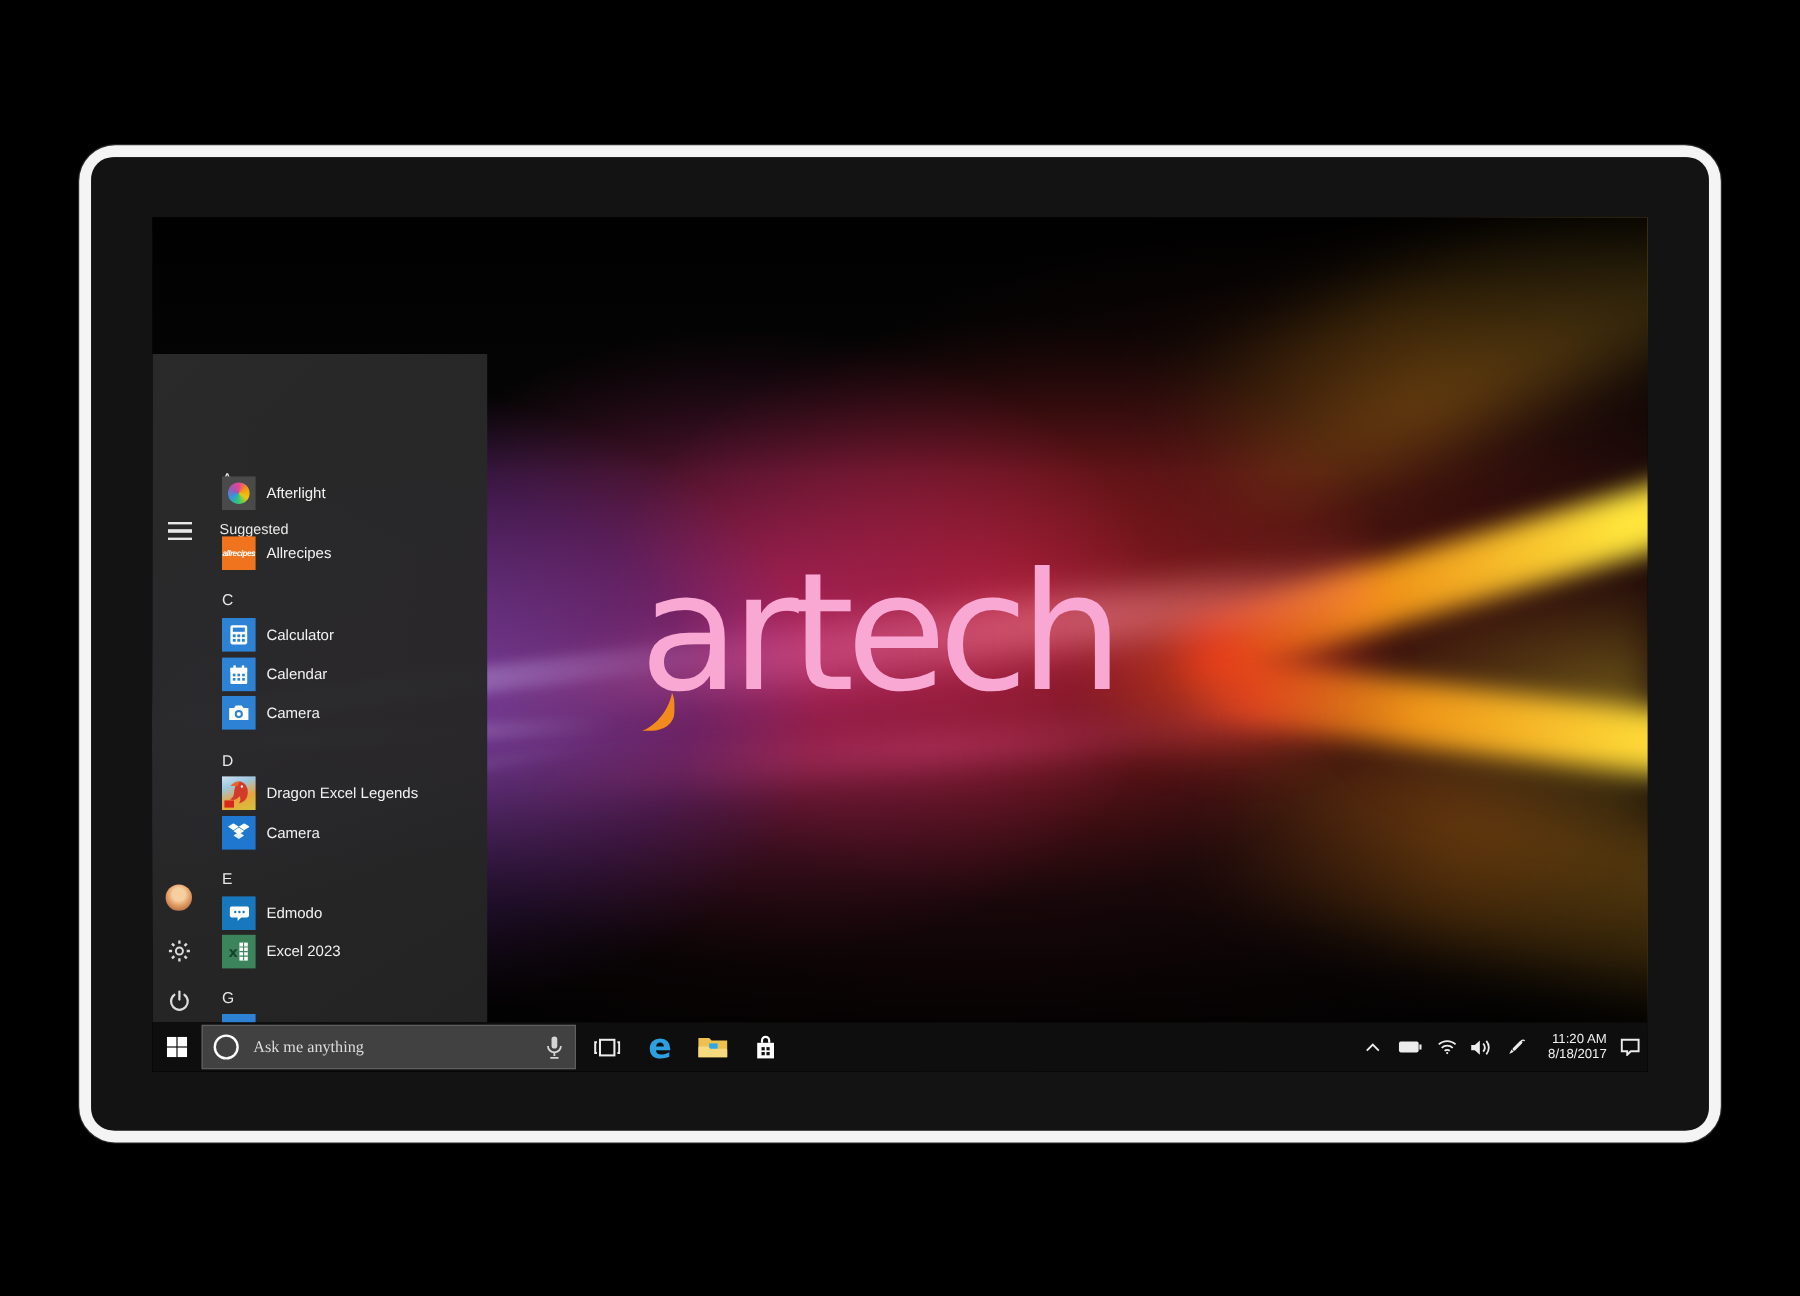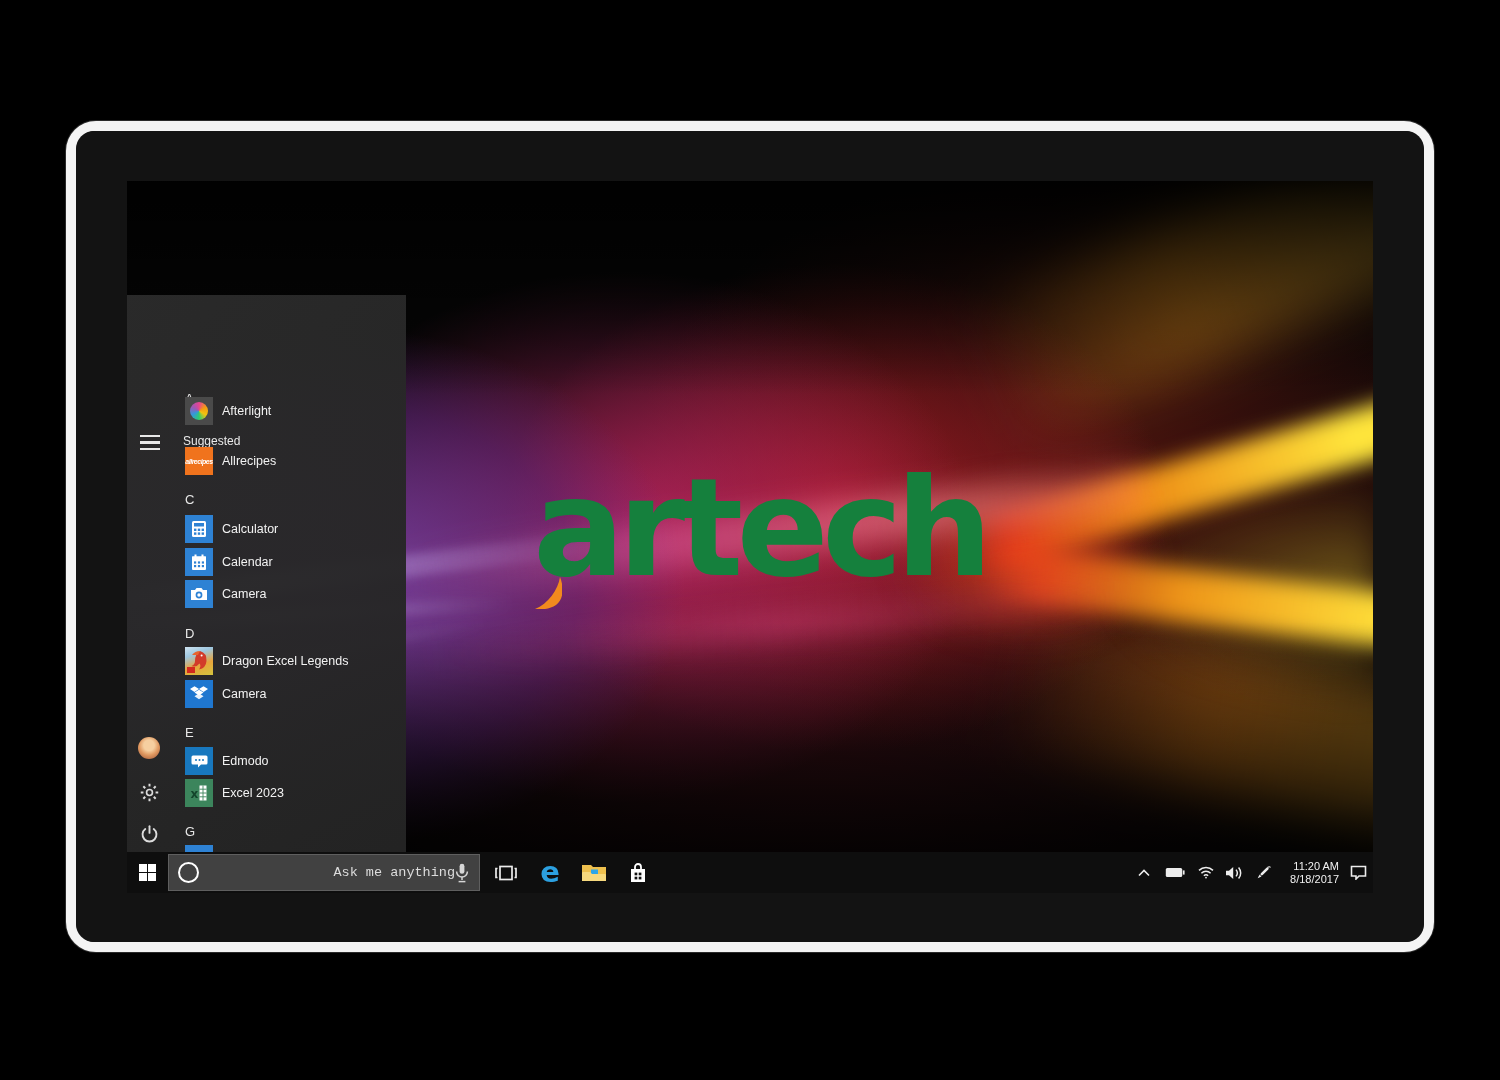--- a/index.html
+++ b/index.html
@@ -50,21 +50,21 @@
   .pink2 { left:300px; top:430px; width:700px; height:30px; transform:rotate(-5deg);
     background:linear-gradient(90deg, transparent, rgba(230,80,140,.3) 50%, transparent); filter:blur(12px); }
   .vignette { position:absolute; inset:0; pointer-events:none;
     background:
       linear-gradient(180deg, rgba(0,0,0,.92), transparent 30%, transparent 62%, rgba(0,0,0,.85) 97%),
       radial-gradient(140% 105% at 50% 46%, transparent 52%, rgba(0,0,0,.5) 80%, rgba(0,0,0,.9) 100%); }
 
   
   .logo { position:absolute; left:400px; top:250px; width:470px; height:200px; }
   .brand { position:absolute; left:6px; top:29px; font-family:"DejaVu Sans", sans-serif;
-           font-size:136px; font-weight:bold; letter-spacing:-0.05em; line-height:1; color:#15803d; }
+           font-size:136px; font-weight:normal; letter-spacing:-0.05em; line-height:1; color:#f9a8d4; }
   .tagline { position:absolute; left:50px; top:160px; font-size:23px; letter-spacing:8px;
              color:#fff; white-space:nowrap; }
   .leaf { position:absolute; left:8px; top:146px; width:27px; height:32px; }
 
   
   .startmenu { position:absolute; left:0; top:114px; width:279px; height:557px;
                background:linear-gradient(135deg, rgba(43,43,43,.97), rgba(36,36,36,.97));
                overflow:hidden; color:#ececec; }
   .hamburger { position:absolute; left:13px; top:140px; width:22px; height:16px; cursor:pointer; }
   .hamburger i { display:block; width:20px; height:2.4px; background:#e8e8e8; margin:0 0 4px 0; }
@@ -92,21 +92,21 @@
   .taskbar { position:absolute; left:0; top:671px; width:1246px; height:41px;
              background:rgba(14,14,14,.97); }
   .tb { position:absolute; top:0; height:41px; display:flex; align-items:center;
         justify-content:center; cursor:pointer; }
   .start-btn { left:0; width:41px; }
   .searchbox { position:absolute; left:41px; top:2px; width:312px; height:37px;
                background:#414141; border:1px solid #5f5f5f; display:flex; align-items:center; cursor:text; }
   .cortana-ring { width:21px; height:21px; border:2.6px solid #fff; border-radius:50%;
                   margin:0 12px 0 9px; flex:none; }
   .searchbox input { flex:1; background:transparent; border:none; outline:none;
-                     color:#f0abfc; font-size:13.5px; font-family:Liberation Mono, monospace;text-align:right; }
+                     color:#f0abfc; font-size:13.5px; font-family:Liberation Serif, serif; }
   .searchbox input::placeholder { color:#dcdcdc; opacity:1; }
   .mic { margin-right:10px; flex:none; }
   .edge-e { font-family:"DejaVu Sans", sans-serif; font-weight:bold; font-size:29px;
             color:#2ca0e0; line-height:1; }
   .tray-clock { position:absolute; top:0; left:1152px; width:60px; height:41px;
                 display:flex; flex-direction:column; align-items:flex-end; justify-content:center;
                 color:#f0f0f0; font-size:11px; line-height:13px; cursor:pointer; }
 </style>
 </head>
 <body>

